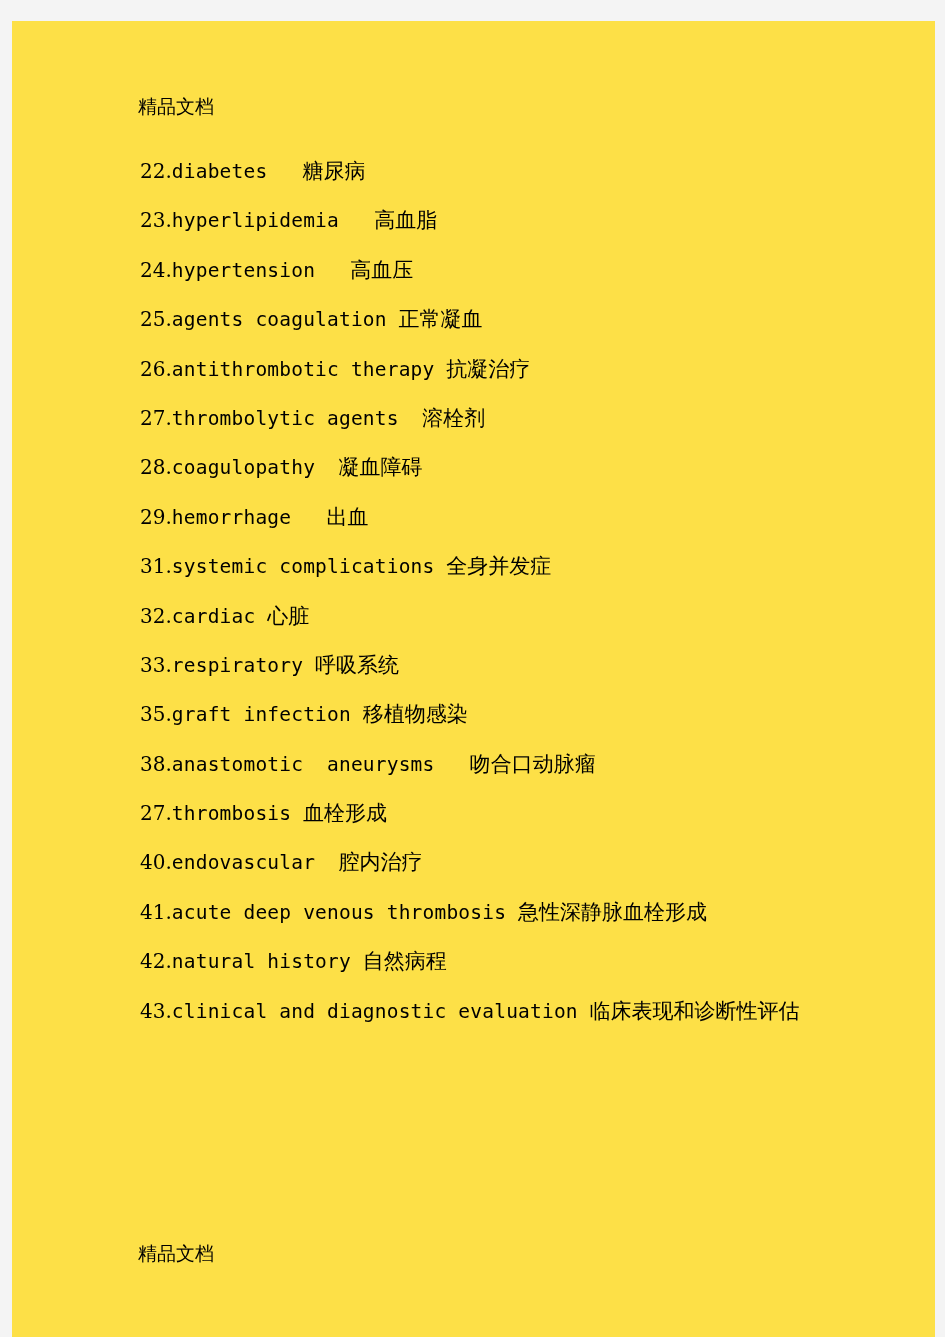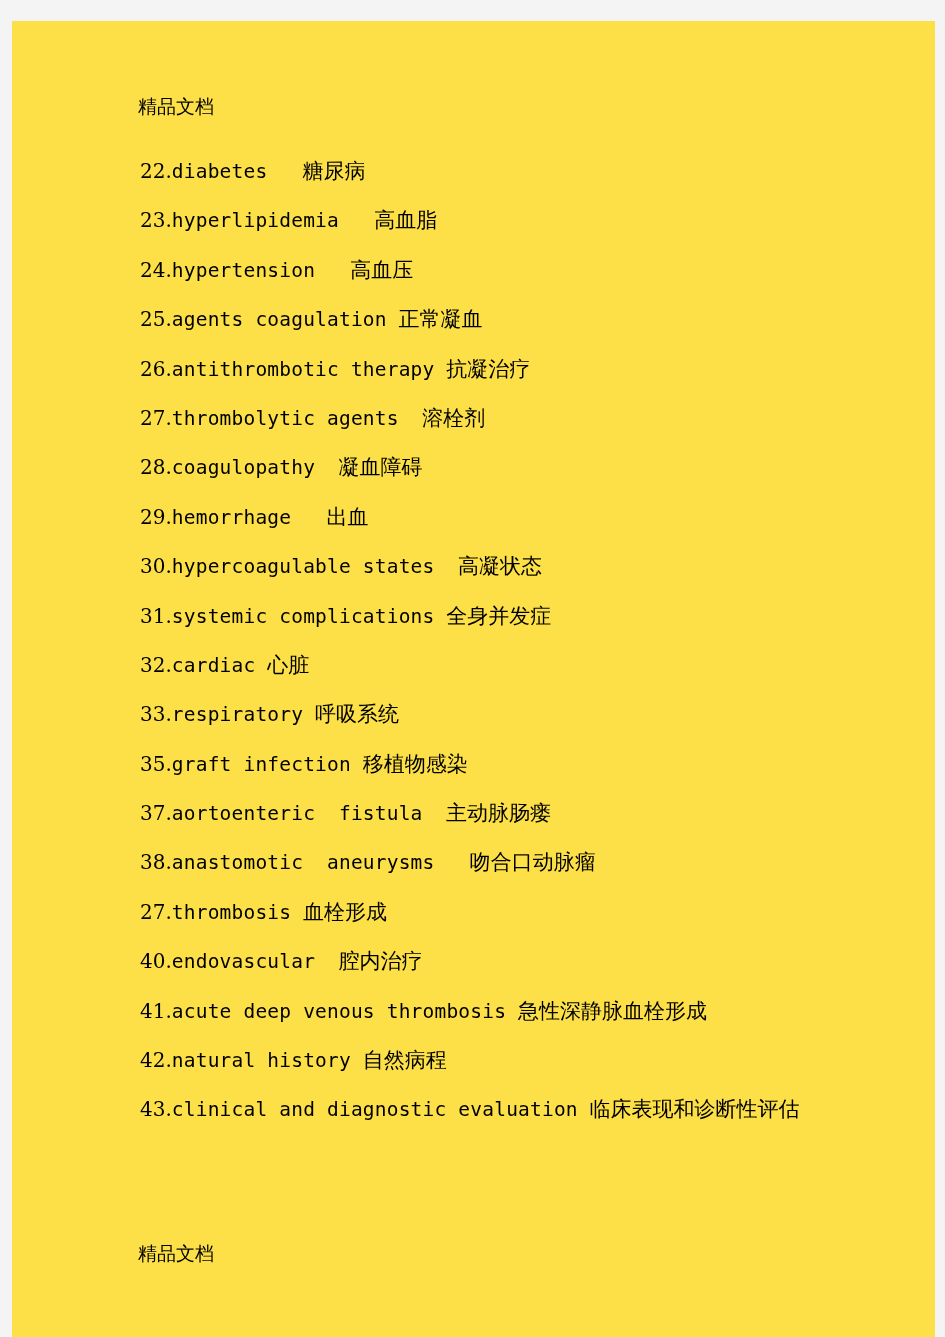--- a/index.html
+++ b/index.html
@@ -95,26 +95,24 @@
 
     <ol id="glossary-list">
         <li class="entry"><span class="entry-index">22.</span><span class="entry-term">diabetes</span><span class="entry-gap">   </span><span class="entry-gloss">糖尿病</span></li>
         <li class="entry"><span class="entry-index">23.</span><span class="entry-term">hyperlipidemia</span><span class="entry-gap">   </span><span class="entry-gloss">高血脂</span></li>
         <li class="entry"><span class="entry-index">24.</span><span class="entry-term">hypertension</span><span class="entry-gap">   </span><span class="entry-gloss">高血压</span></li>
         <li class="entry"><span class="entry-index">25.</span><span class="entry-term">agents coagulation</span><span class="entry-gap"> </span><span class="entry-gloss">正常凝血</span></li>
         <li class="entry"><span class="entry-index">26.</span><span class="entry-term">antithrombotic therapy</span><span class="entry-gap"> </span><span class="entry-gloss">抗凝治疗</span></li>
         <li class="entry"><span class="entry-index">27.</span><span class="entry-term">thrombolytic agents</span><span class="entry-gap">  </span><span class="entry-gloss">溶栓剂</span></li>
         <li class="entry"><span class="entry-index">28.</span><span class="entry-term">coagulopathy</span><span class="entry-gap">  </span><span class="entry-gloss">凝血障碍</span></li>
         <li class="entry"><span class="entry-index">29.</span><span class="entry-term">hemorrhage</span><span class="entry-gap">   </span><span class="entry-gloss">出血</span></li>
-        <li class="entry"><span class="entry-index">30.</span><span class="entry-term">hypercoagulable states</span><span class="entry-gap">  </span><span class="entry-gloss">高凝状态</span></li>
         <li class="entry"><span class="entry-index">31.</span><span class="entry-term">systemic complications</span><span class="entry-gap"> </span><span class="entry-gloss">全身并发症</span></li>
         <li class="entry"><span class="entry-index">32.</span><span class="entry-term">cardiac</span><span class="entry-gap"> </span><span class="entry-gloss">心脏</span></li>
         <li class="entry"><span class="entry-index">33.</span><span class="entry-term">respiratory</span><span class="entry-gap"> </span><span class="entry-gloss">呼吸系统</span></li>
         <li class="entry"><span class="entry-index">35.</span><span class="entry-term">graft infection</span><span class="entry-gap"> </span><span class="entry-gloss">移植物感染</span></li>
-        <li class="entry"><span class="entry-index">37.</span><span class="entry-term">aortoenteric  fistula</span><span class="entry-gap">  </span><span class="entry-gloss">主动脉肠瘘</span></li>
         <li class="entry"><span class="entry-index">38.</span><span class="entry-term">anastomotic  aneurysms</span><span class="entry-gap">   </span><span class="entry-gloss">吻合口动脉瘤</span></li>
         <li class="entry"><span class="entry-index">27.</span><span class="entry-term">thrombosis</span><span class="entry-gap"> </span><span class="entry-gloss">血栓形成</span></li>
         <li class="entry"><span class="entry-index">40.</span><span class="entry-term">endovascular</span><span class="entry-gap">  </span><span class="entry-gloss">腔内治疗</span></li>
         <li class="entry"><span class="entry-index">41.</span><span class="entry-term">acute deep venous thrombosis</span><span class="entry-gap"> </span><span class="entry-gloss">急性深静脉血栓形成</span></li>
         <li class="entry"><span class="entry-index">42.</span><span class="entry-term">natural history</span><span class="entry-gap"> </span><span class="entry-gloss">自然病程</span></li>
         <li class="entry"><span class="entry-index">43.</span><span class="entry-term">clinical and diagnostic evaluation</span><span class="entry-gap"> </span><span class="entry-gloss">临床表现和诊断性评估</span></li>
       </ol>
 
     <div class="stamp" id="footer-stamp">精品文档</div>
 

